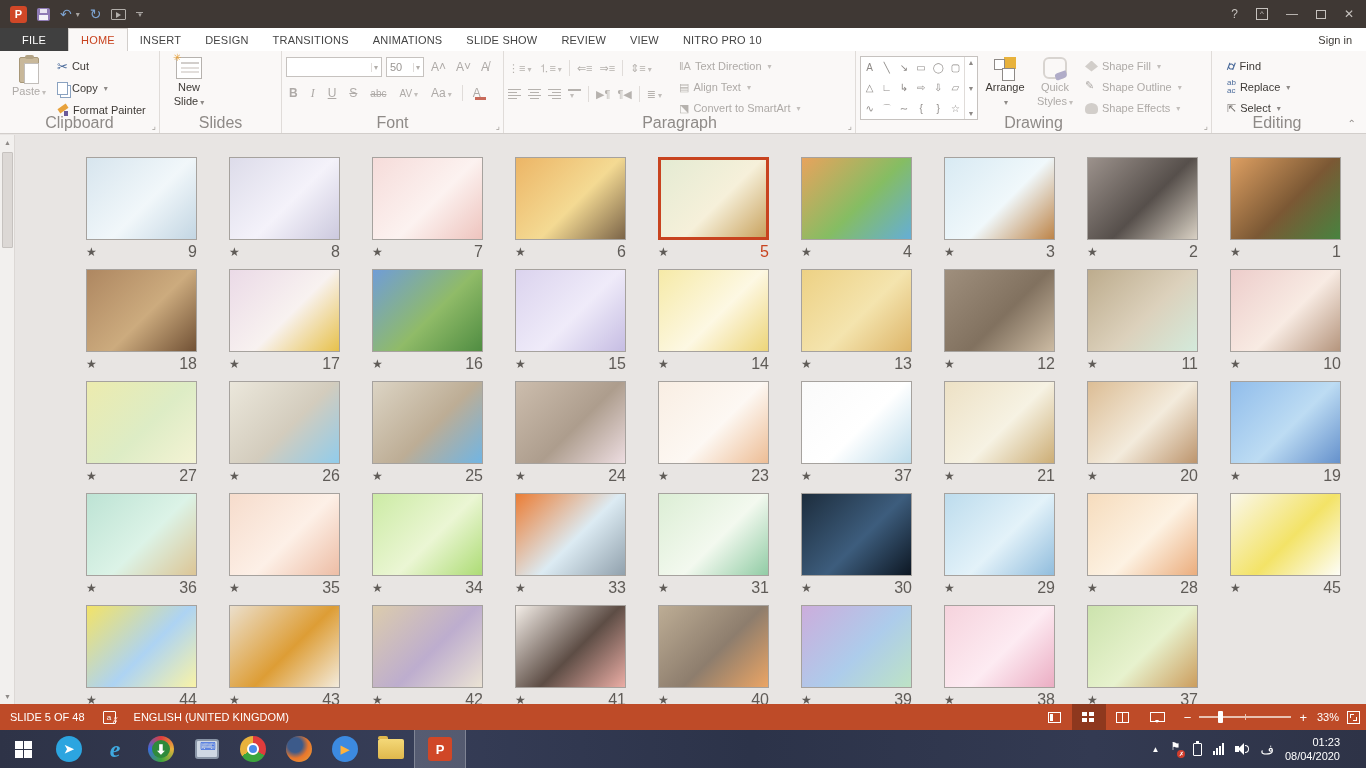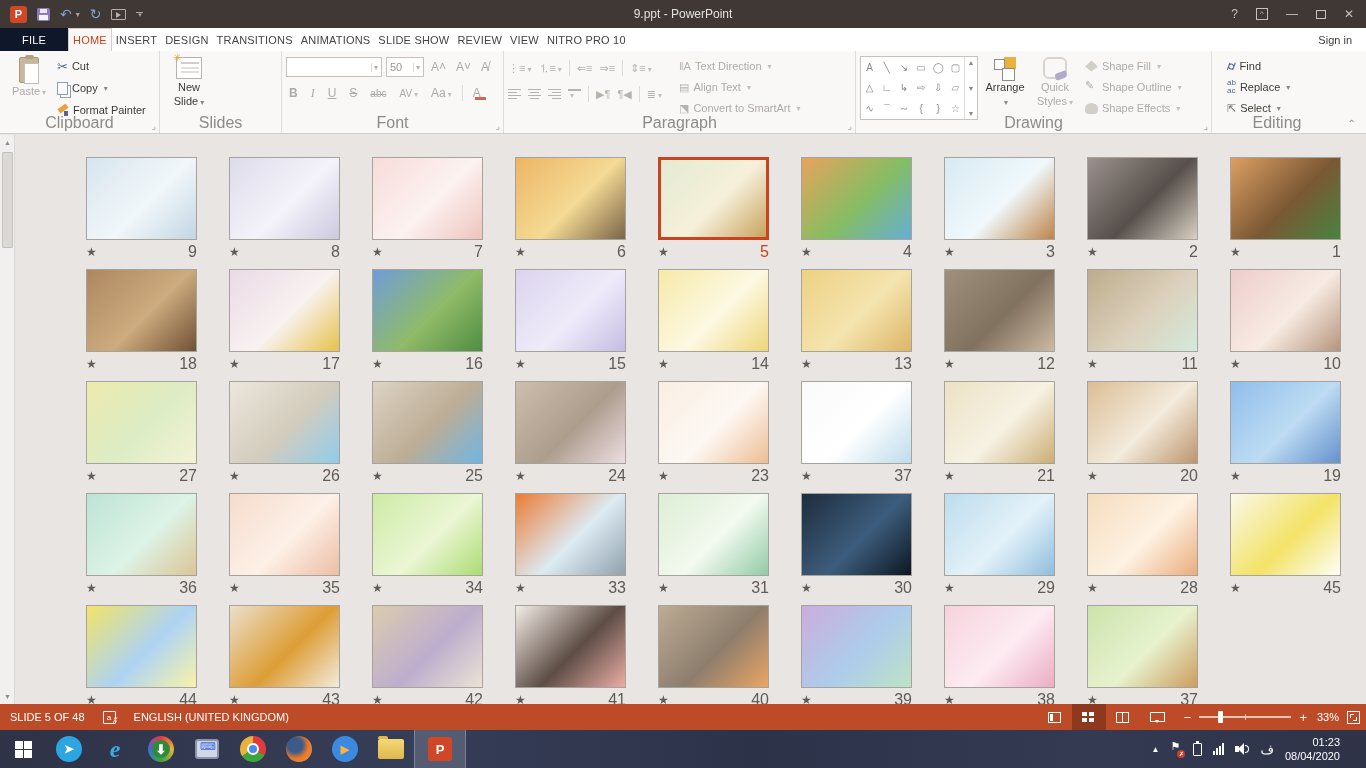--- a/index.html
+++ b/index.html
@@ -18,22 +18,22 @@
 .ic-show{width:15px;height:11px;border:1px solid #b2aeaa;border-radius:1px;position:relative}
 .ic-show:after{content:"";position:absolute;left:4px;top:2px;border-left:5px solid #b2aeaa;border-top:3px solid transparent;border-bottom:3px solid transparent}
 .qat-more{display:flex;flex-direction:column;align-items:center;color:#a8a4a0;font-size:7px;line-height:4px}
 .win-title{position:absolute;left:0;right:0;text-align:center;font-size:12px;color:#e4e0dc;pointer-events:none}
 .win-controls{margin-left:auto;display:flex;align-items:center;gap:18px;color:#c6c2be;font-size:12px;padding-right:6px;z-index:2}
 .ic-ribopt{width:12px;height:12px;border:1px solid #c6c2be;position:relative;font-size:8px;text-align:center;line-height:10px}
 .ic-max{width:10px;height:9px;border:1px solid #c6c2be}
 
 
 .tabrow{position:absolute;top:28px;left:0;width:100%;height:23px;background:#fff;display:flex;align-items:stretch}
-.tab{padding:0 4px;display:flex;align-items:center;font-size:11px;color:#444;letter-spacing:.2px}
-.tab.file{background:#0f172a;color:#fff;padding:0 22px}
+.tab{padding:0 12px;display:flex;align-items:center;font-size:11px;color:#444;letter-spacing:.2px}
+.tab.file{background:#404040;color:#fff;padding:0 22px}
 .tab.active{color:#c8431f;border:1px solid #d2cecb;border-bottom:none;background:#faf8f7}
 .signin{margin-left:auto;padding-right:14px;display:flex;align-items:center;color:#3e3a36}
 
 
 .ribbon{position:absolute;top:51px;left:0;width:100%;height:83px;background:#faf8f7;border-bottom:1px solid #d2cecb;display:flex}
 .group{position:relative;border-right:1px solid #e0dcd9;padding:3px 4px 15px;display:flex;align-items:flex-start}
 .glabel{position:absolute;bottom:1px;left:0;right:0;text-align:center;font-size:16px;color:#8e8a87}
 .launcher{position:absolute;bottom:2px;right:3px;font-size:9px;color:#a09c98}
 .bigbtn{display:flex;flex-direction:column;align-items:center;width:50px;padding-top:3px;gap:2px;cursor:default}
 .bigbtn .lbl{text-align:center;line-height:12px}
@@ -181,21 +181,20 @@
 <div class="titlebar">
   <div class="qat">
     <span class="ppt-logo">P</span>
     <span class="ic-save"></span>
     <span class="glyph">↶</span>
       <span class="tiny">▾</span>
     <span class="glyph">↻</span>
     <span class="ic-show"></span>
     <span class="qat-more"><i style="width:7px;height:1px;background:#a8a4a0"></i>▾</span>
   </div>
-  <div class="win-title">9.ppt - PowerPoint</div>
   <div class="win-controls">
     <span>?</span>
     <span class="ic-ribopt">^</span>
     <span>—</span>
     <span class="ic-max"></span>
     <span>✕</span>
   </div>
 </div>
 
 <div class="tabrow">

